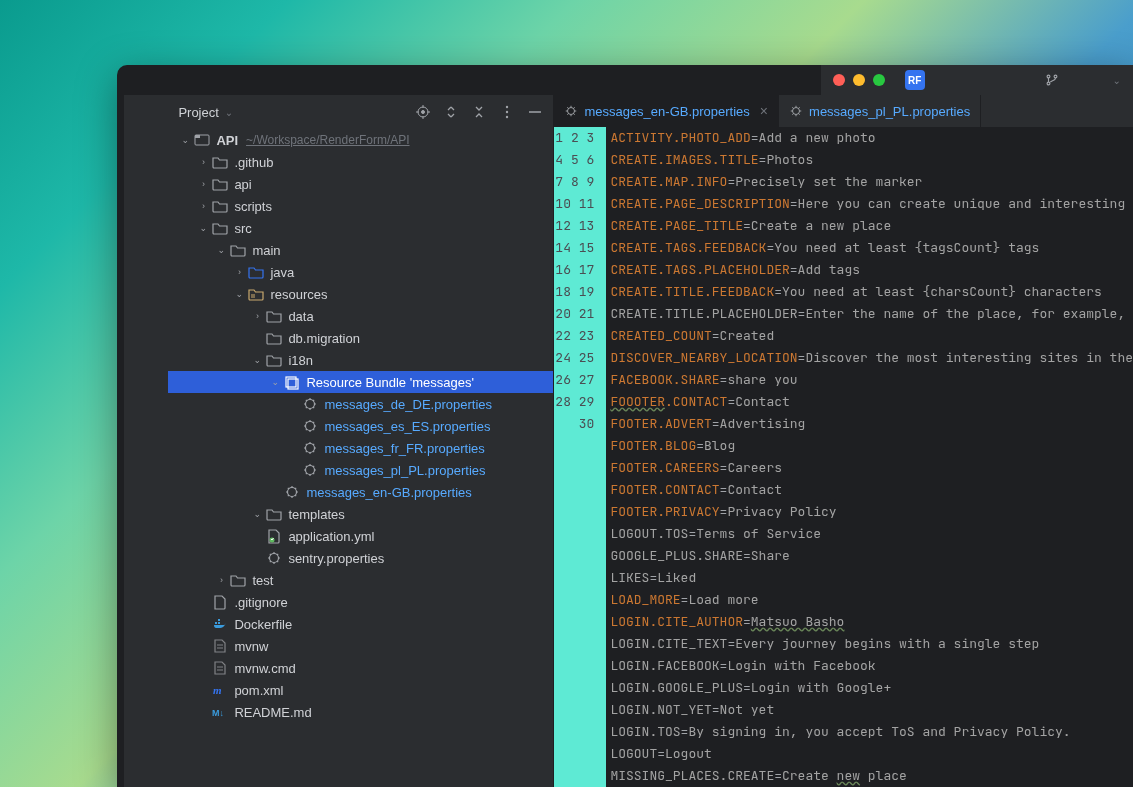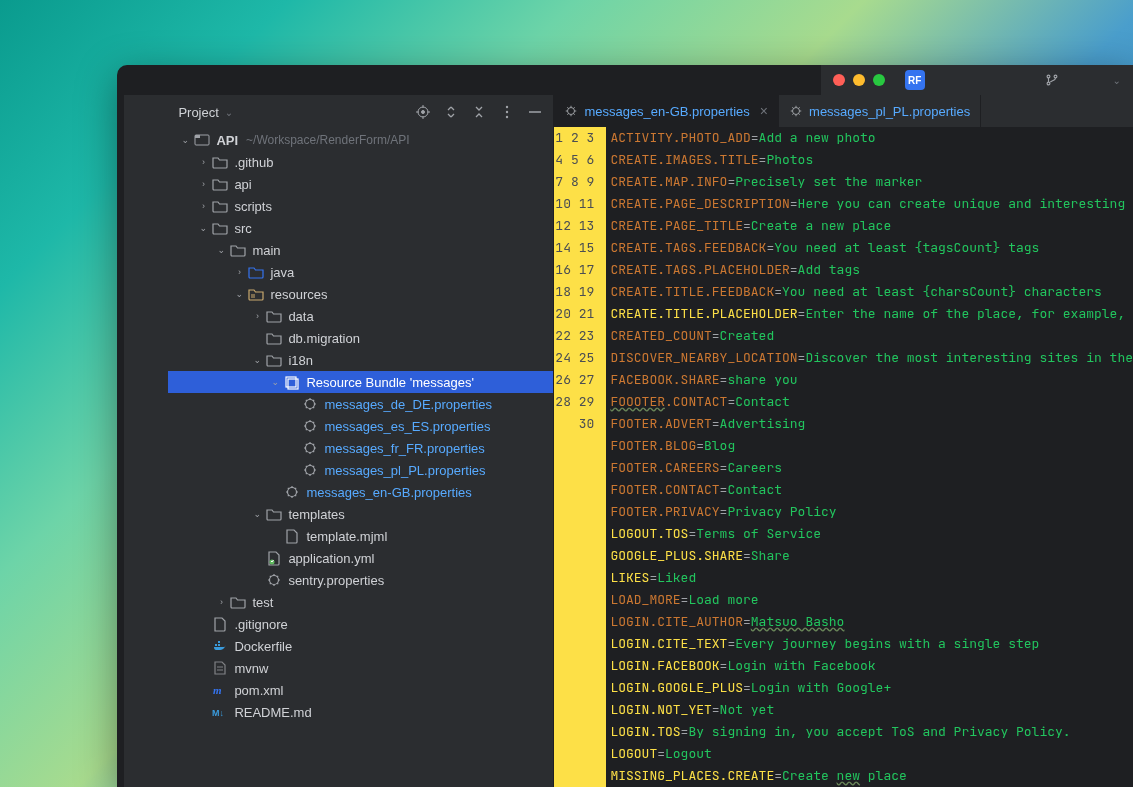--- a/index.html
+++ b/index.html
@@ -50,39 +50,39 @@
 .tree { flex: 1; overflow: auto; font-size: 13px; color: #d0d2d6; }
 .tree-row {
   height: 22px; display: flex; align-items: center; padding-left: 8px; gap: 2px;
   white-space: nowrap; cursor: pointer;
 }
 .tree-row.selected { background: #2e5fd9; color: #fff; }
 .indent { display: inline-block; }
 .chev { width: 14px; display: inline-flex; justify-content: center; color: #a0a3a8; font-size: 9px; }
 .node-icon { width: 16px; height: 16px; display: inline-flex; align-items: center; justify-content: center; margin-right: 4px; }
 .node-label { }
-.path-suffix { color: #6f737a; margin-left: 6px; font-size: 12px; }
+.path-suffix { color: #6f737a; margin-left: 6px; font-size: 12px; text-decoration: underline; }
 .link-color { color: #57aaff; }
-.muted { color: #fde047; }
+.muted { color: #a3a3a3; }
 .editor-area { flex: 1; display: flex; flex-direction: column; background: #1e1f22; min-width: 0; }
 .tabs { height: 32px; display: flex; align-items: stretch; background: #2b2d30; }
 .tab {
   display: flex; align-items: center; gap: 6px; padding: 0 10px;
   font-size: 13px; color: #57aaff; border-right: 1px solid #1e1f22;
   cursor: pointer;
 }
 .tab.active { background: #1e1f22; }
 .tab .close { color: #6f737a; margin-left: 4px; font-size: 14px; }
 .gear-icon { width: 14px; height: 14px; }
 .editor { flex: 1; display: flex; font-family: "JetBrains Mono","Menlo","Consolas",monospace; font-size: 13px; line-height: 22px; overflow: hidden; }
-.gutter { width: 52px; text-align: right; color: #4b4e53; padding-right: 12px; user-select: none; background: #fde047; }
+.gutter { width: 52px; text-align: right; color: #4b4e53; padding-right: 12px; user-select: none; background: #5eead4; }
 .code { flex: 1; color: #bcbec4; white-space: pre; overflow: hidden; padding-left: 4px; }
 .k { color: #cc7832; }
 .eq { color: #a0a3a8; }
-.v { color: #22c55e; }
+.v { color: #a3a3a3; }
 .spell { text-decoration: underline wavy #6a8759; text-decoration-skip-ink: none; }
 </style>
 </head>
 <body>
 
 <div class="ide-window">
   <div class="titlebar">
     <div class="traffic">
       <div class="dot red"></div>
       <div class="dot yellow"></div>
@@ -315,30 +315,20 @@
             <span class="indent" style="width: 72px;"></span>
             <span class="chev">⌄</span>
             <span class="node-icon">
               <svg width="16" height="16" viewBox="0 0 16 16">
                 <path d="M1 4h5l1.5 2H15v7a1 1 0 0 1-1 1H2a1 1 0 0 1-1-1z" fill="none" stroke="#a0a3a8" stroke-width="1.2"></path>
               </svg>
             </span>
             <span class="node-label">templates</span>
           </div>
           <div class="tree-row">
-            <span class="indent" style="width: 90px;"></span>
-            <span class="chev"></span>
-            <span class="node-icon">
-              <svg width="16" height="16" viewBox="0 0 16 16" fill="none" stroke="#a0a3a8" stroke-width="1.2">
-                <path d="M3 2h7l3 3v9a1 1 0 0 1-1 1H3z"></path>
-              </svg>
-            </span>
-            <span class="node-label">template.mjml</span>
-          </div>
-          <div class="tree-row">
             <span class="indent" style="width: 72px;"></span>
             <span class="chev"></span>
             <span class="node-icon">
               <svg width="16" height="16" viewBox="0 0 16 16">
                 <path d="M3 2h7l3 3v9a1 1 0 0 1-1 1H3z" fill="none" stroke="#a0a3a8" stroke-width="1.2"></path>
                 <circle cx="6" cy="12" r="2.5" fill="#5fb85f"></circle>
                 <path d="M5 11l1 1 1.5-2" stroke="#fff" stroke-width="1" fill="none"></path>
               </svg>
             </span>
             <span class="node-label">application.yml</span>
@@ -390,20 +380,31 @@
           <div class="tree-row">
             <span class="indent" style="width: 18px;"></span>
             <span class="chev"></span>
             <span class="node-icon">
               <svg width="16" height="16" viewBox="0 0 16 16" fill="none" stroke="#808285" stroke-width="1.2">
                 <path d="M3 2h7l3 3v9H3z"></path>
                 <path d="M5 7h6M5 10h6" stroke-width="1"></path>
               </svg>
             </span>
             <span class="node-label">mvnw</span>
+          </div>
+          <div class="tree-row">
+            <span class="indent" style="width: 18px;"></span>
+            <span class="chev"></span>
+            <span class="node-icon">
+              <svg width="16" height="16" viewBox="0 0 16 16" fill="none" stroke="#808285" stroke-width="1.2">
+                <path d="M3 2h7l3 3v9H3z"></path>
+                <path d="M5 7h6M5 10h6" stroke-width="1"></path>
+              </svg>
+            </span>
+            <span class="node-label">mvnw.cmd</span>
           </div>
           <div class="tree-row">
             <span class="indent" style="width: 18px;"></span>
             <span class="chev"></span>
             <span class="node-icon">
               <svg width="16" height="16" viewBox="0 0 16 16">
                 <text x="1" y="12" font-size="11" font-style="italic" font-weight="bold" fill="#3574f0" font-family="serif">m</text>
               </svg>
             </span>
             <span class="node-label">pom.xml</span>

